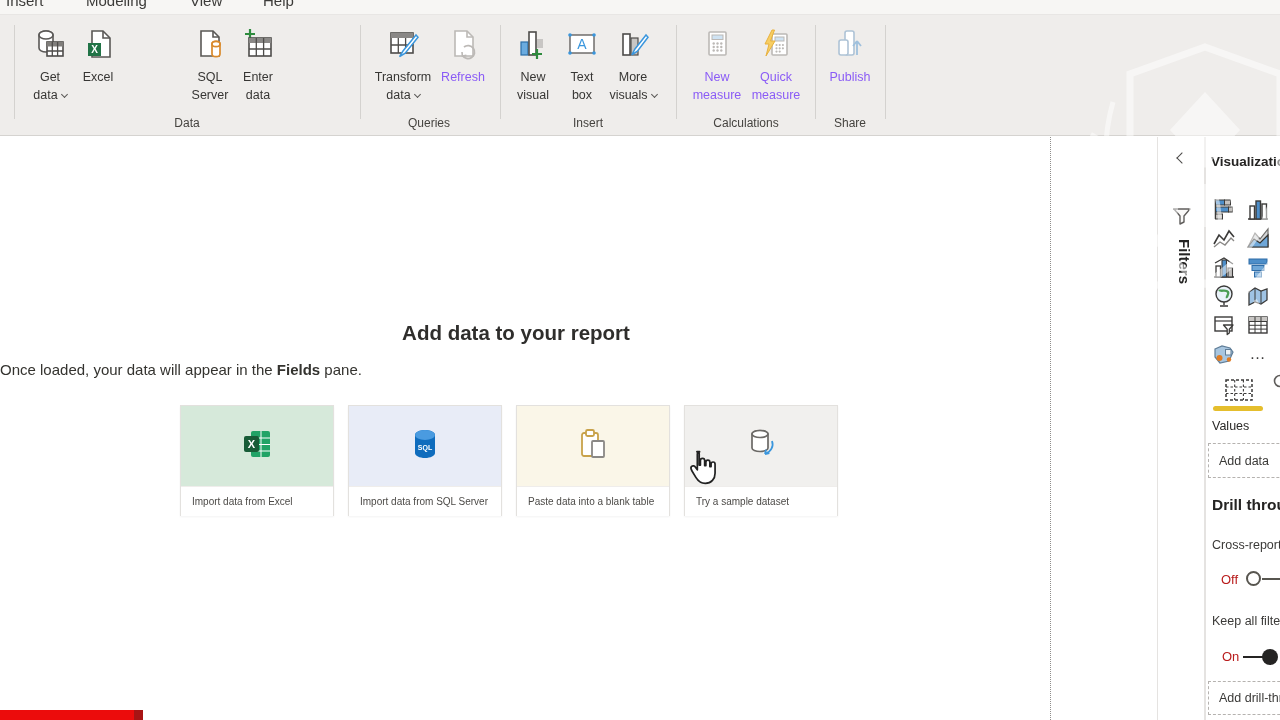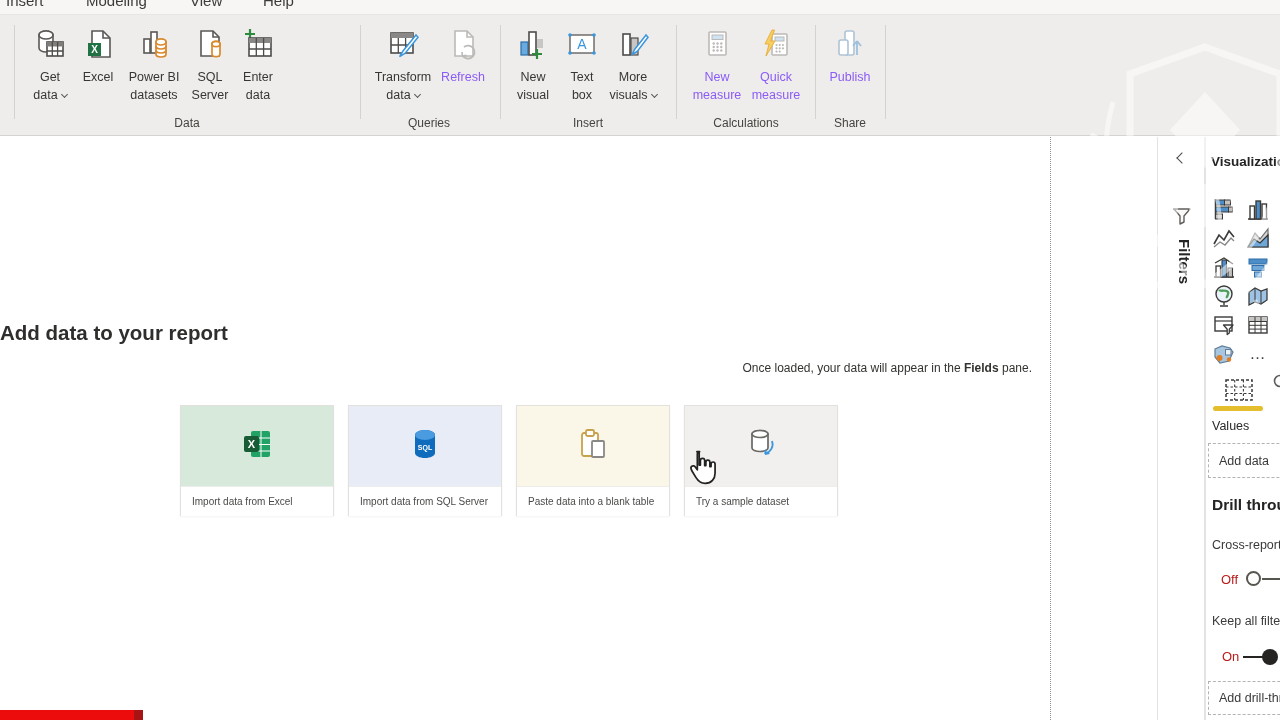--- a/index.html
+++ b/index.html
@@ -14,22 +14,22 @@
   
   .ribbon{position:absolute;left:0;top:15px;width:100%;height:121px;background:#efedeb;border-bottom:1px solid #d5d3d0;z-index:1}
   .rsep{position:absolute;top:10px;height:94px;width:1px;background:#d4d2cf}
   .rbtn{position:absolute;top:9px;display:flex;flex-direction:column;align-items:center;font-size:12.5px;color:#373634;line-height:18px;text-align:center;cursor:default}
   .rbtn .ricon{height:44px;display:flex;align-items:center;justify-content:center}
   .rbtn.disabled{color:#8b5cf6}
   .glabel{position:absolute;top:101px;font-size:12px;color:#45433f;text-align:center;white-space:nowrap}
   .chev{display:inline-block;width:5px;height:5px;border:solid #5a5856;border-width:0 0 1.6px 1.6px;transform:rotate(-45deg);margin-left:4px;vertical-align:2px}
 
   
-  .canvas-title{position:absolute;left:0;top:321px;width:1032px;font-size:20.5px;font-weight:600;color:#2f2e2c}
-  .canvas-sub{position:absolute;left:0;top:361px;width:1032px;text-align:right;font-size:12px;color:#34332f}
+  .canvas-title{position:absolute;left:0;top:321px;width:1032px;text-align:center;font-size:20.5px;font-weight:600;color:#2f2e2c}
+  .canvas-sub{position:absolute;left:0;top:361px;width:1032px;text-align:left;font-size:15px;color:#34332f}
   .cards{position:absolute;left:180px;top:405px;display:flex;gap:14px}
   .card{width:154px;height:111px;border:1px solid #e3e1de;background:#fff;box-shadow:0 1px 2px rgba(0,0,0,.05);cursor:pointer}
   .card-top{height:80px;display:flex;align-items:center;justify-content:center}
   .card-label{height:30px;border-top:1px solid #efedeb;background:#fff;font-size:10px;color:#4c4a47;display:flex;align-items:center;padding-left:11px;white-space:nowrap;overflow:hidden}
   .bg-excel{background:#d6e9da}.bg-sql{background:#e8ecf7}.bg-paste{background:#faf6e8}.bg-sample{background:#f1f0ee}
   .source-link{position:absolute;left:0;top:529px;width:1032px;text-align:center;font-size:13.5px;color:#2e7cba;cursor:pointer}
   .page-edge{position:absolute;left:1050px;top:137px;height:583px;width:0;border-left:1px dotted #8f8d8b}
   .redbar{position:absolute;left:0;top:710px;width:143px;height:10px;background:linear-gradient(to right,#ec0c0c 0,#ec0c0c 134px,#a81414 134px)}
 
   
@@ -92,33 +92,20 @@
     <div class="rbtn" style="left:74px;width:48px">
       <span class="ricon">
         <svg width="36" height="40" viewBox="0 0 36 40">
             <path d="M12 5h11l7 7v19H12z" fill="#fff" stroke="#5a5856" stroke-width="1.6"></path>
             <path d="M23 5v7h7" fill="none" stroke="#5a5856" stroke-width="1.6"></path>
             <rect x="8" y="17" width="13" height="13" fill="#217346"></rect>
             <text x="14.5" y="27" font-size="10" font-weight="bold" fill="#fff" text-anchor="middle" font-family="Liberation Sans,sans-serif">X</text>
           </svg>
       </span>
       <span><span>Excel</span></span>
-    </div>
-    <div class="rbtn" style="left:123px;width:62px">
-      <span class="ricon">
-        <svg width="36" height="40" viewBox="0 0 36 40">
-            <rect x="8" y="13" width="6" height="14" fill="#fff" stroke="#5a5856" stroke-width="1.6"></rect>
-            <rect x="15" y="6" width="6" height="21" fill="#fff" stroke="#5a5856" stroke-width="1.6"></rect>
-            <path d="M20 16c0-1.7 2.2-3 5-3s5 1.3 5 3v12c0 1.7-2.2 3-5 3s-5-1.3-5-3z" fill="#fff" stroke="#d9892b" stroke-width="1.7"></path>
-            <ellipse cx="25" cy="16" rx="5" ry="3" fill="#fff" stroke="#d9892b" stroke-width="1.7"></ellipse>
-            <path d="M20 20c0 1.7 2.2 3 5 3s5-1.3 5-3M20 24c0 1.7 2.2 3 5 3s5-1.3 5-3" fill="none" stroke="#d9892b" stroke-width="1.7"></path>
-          </svg>
-      </span>
-      <span><span>Power BI</span></span>
-      <span><span>datasets</span></span>
     </div>
     <div class="rbtn" style="left:184px;width:52px">
       <span class="ricon">
         <svg width="36" height="40" viewBox="0 0 36 40">
             <path d="M9 5h12l6 6v19H9z" fill="#fff" stroke="#5a5856" stroke-width="1.6"></path>
             <path d="M21 5v6h6" fill="none" stroke="#5a5856" stroke-width="1.6"></path>
             <path d="M20 18c0-1.5 1.8-2.7 4-2.7s4 1.2 4 2.7v10c0 1.5-1.8 2.7-4 2.7s-4-1.2-4-2.7z" fill="#fff" stroke="#d9892b" stroke-width="1.7"></path>
             <ellipse cx="24" cy="18" rx="4" ry="2.7" fill="#fff" stroke="#d9892b" stroke-width="1.7"></ellipse>
           </svg>
       </span>

